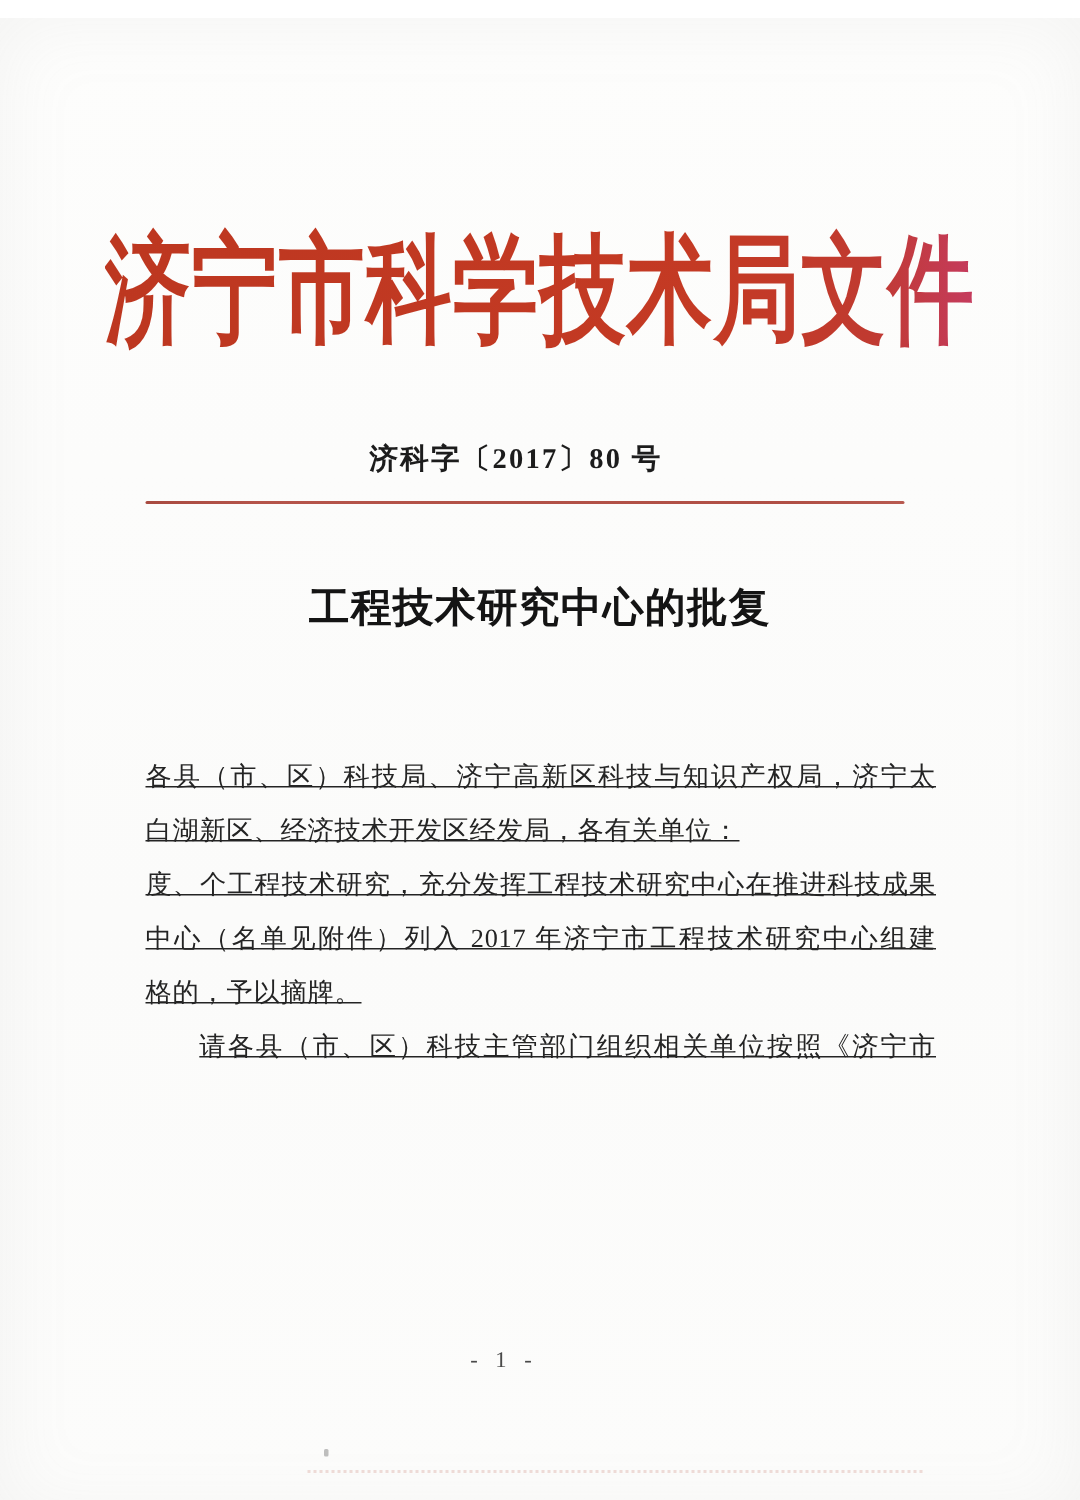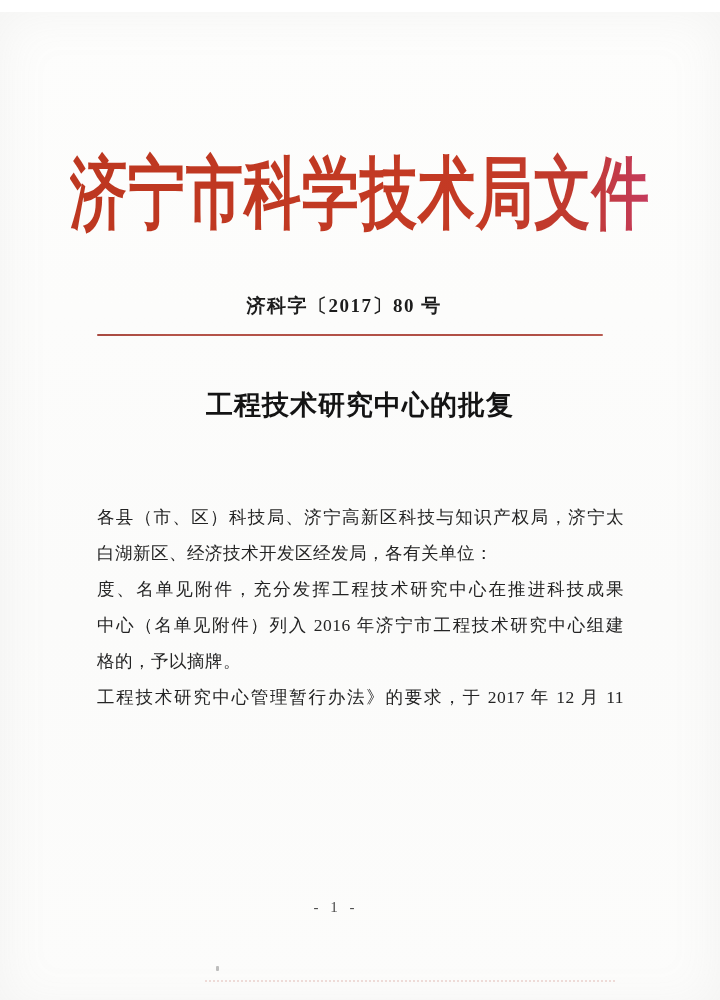--- a/index.html
+++ b/index.html
@@ -79,20 +79,21 @@
 
   
   .body-block {
     position: absolute;
     top: 487px; left: 97px;
     width: 527px;
     font-size: 17.5px;
     line-height: 36px;
     letter-spacing: 0.5px;
     color: #242424;
+    text-decoration: underline;
   }
   .body-line {
     text-align: justify;
     text-align-last: justify;
     white-space: nowrap;
   }
   .body-line.end {
     text-align: right;
     text-align-last: left;
   }
@@ -137,24 +138,24 @@
 
   <div class="red-rule"></div>
 
   <div class="doc-title">
     <div>工程技术研究中心的批复</div>
   </div>
 
   <div class="body-block">
     <div class="body-line">各县（市、区）科技局、济宁高新区科技与知识产权局，济宁太</div>
     <div class="body-line end">白湖新区、经济技术开发区经发局，各有关单位：</div>
-    <div class="body-line">度、名单见附件，充分发挥工程技术研究中心在推进科技成果</div>
-    <div class="body-line">中心（名单见附件）列入 2016 年济宁市工程技术研究中心组建</div>
+    <div class="body-line">度、个工程技术研究，充分发挥工程技术研究中心在推进科技成果</div>
+    <div class="body-line">中心（名单见附件）列入 2017 年济宁市工程技术研究中心组建</div>
     <div class="body-line end">格的，予以摘牌。</div>
-    <div class="body-line">工程技术研究中心管理暂行办法》的要求，于 2017 年 12 月 11</div>
+    <div class="body-line indent">请各县（市、区）科技主管部门组织相关单位按照《济宁市</div>
   </div>
 
   <div class="page-number">- 1 -</div>
 
   <div class="artifact-speck"></div>
   <div class="artifact-dotted"></div>
 
 </div>
 
 </body></html>

